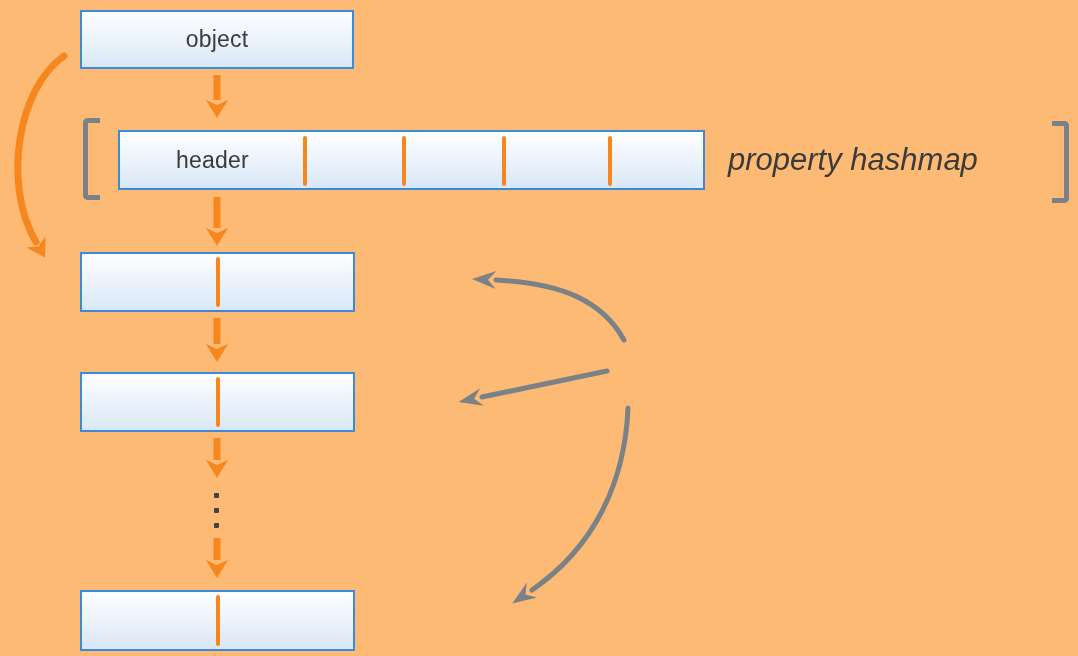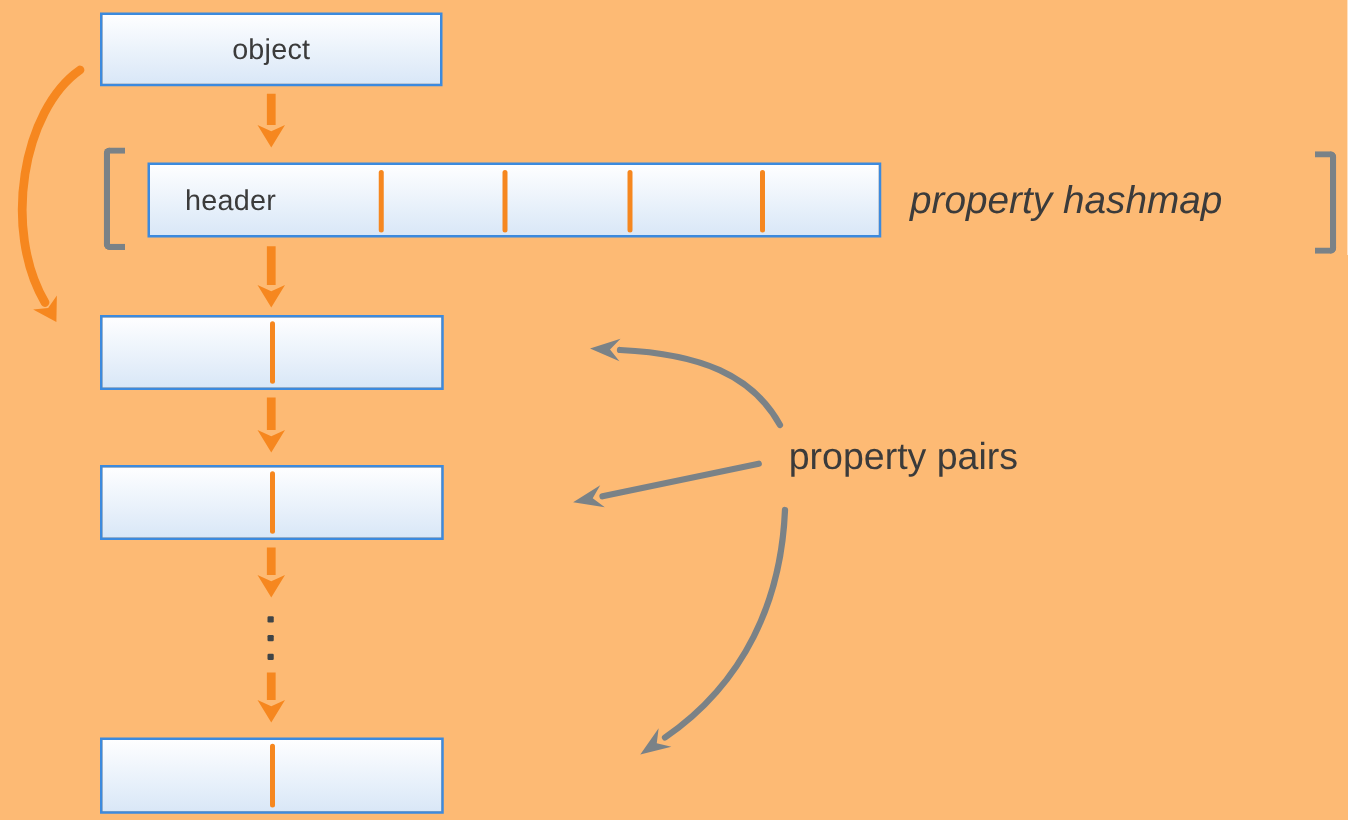--- a/index.html
+++ b/index.html
@@ -22,21 +22,21 @@
     inset: 0;
     display: flex;
     align-items: center;
     justify-content: center;
     color: #3B3B3B;
     font-size: 23px;
     letter-spacing: 0.2px;
   }
   .node-label.left-align {
     justify-content: flex-start;
-    padding-left: 28px;
+    padding-left: 56px;
   }
   .vline {
     position: absolute;
     width: 4px;
     background: #F6871F;
     border-radius: 2px;
   }
   .slot-divider { top: 4px; height: 50px; }
   .pair-divider { top: 3px; bottom: 3px; }
   .caption {
@@ -127,15 +127,14 @@
   <div class="dots">
     <span></span>
     <span></span>
     <span></span>
   </div>
 
   <div class="node" style="left:80px; top:590px; width:275px; height:61px;">
     <div class="vline pair-divider" style="left:calc(50% - 2px);"></div>
   </div>
 
-  <div class="caption" id="pairs-caption">property pairs</div>
 
 </div>
 
 </body></html>

